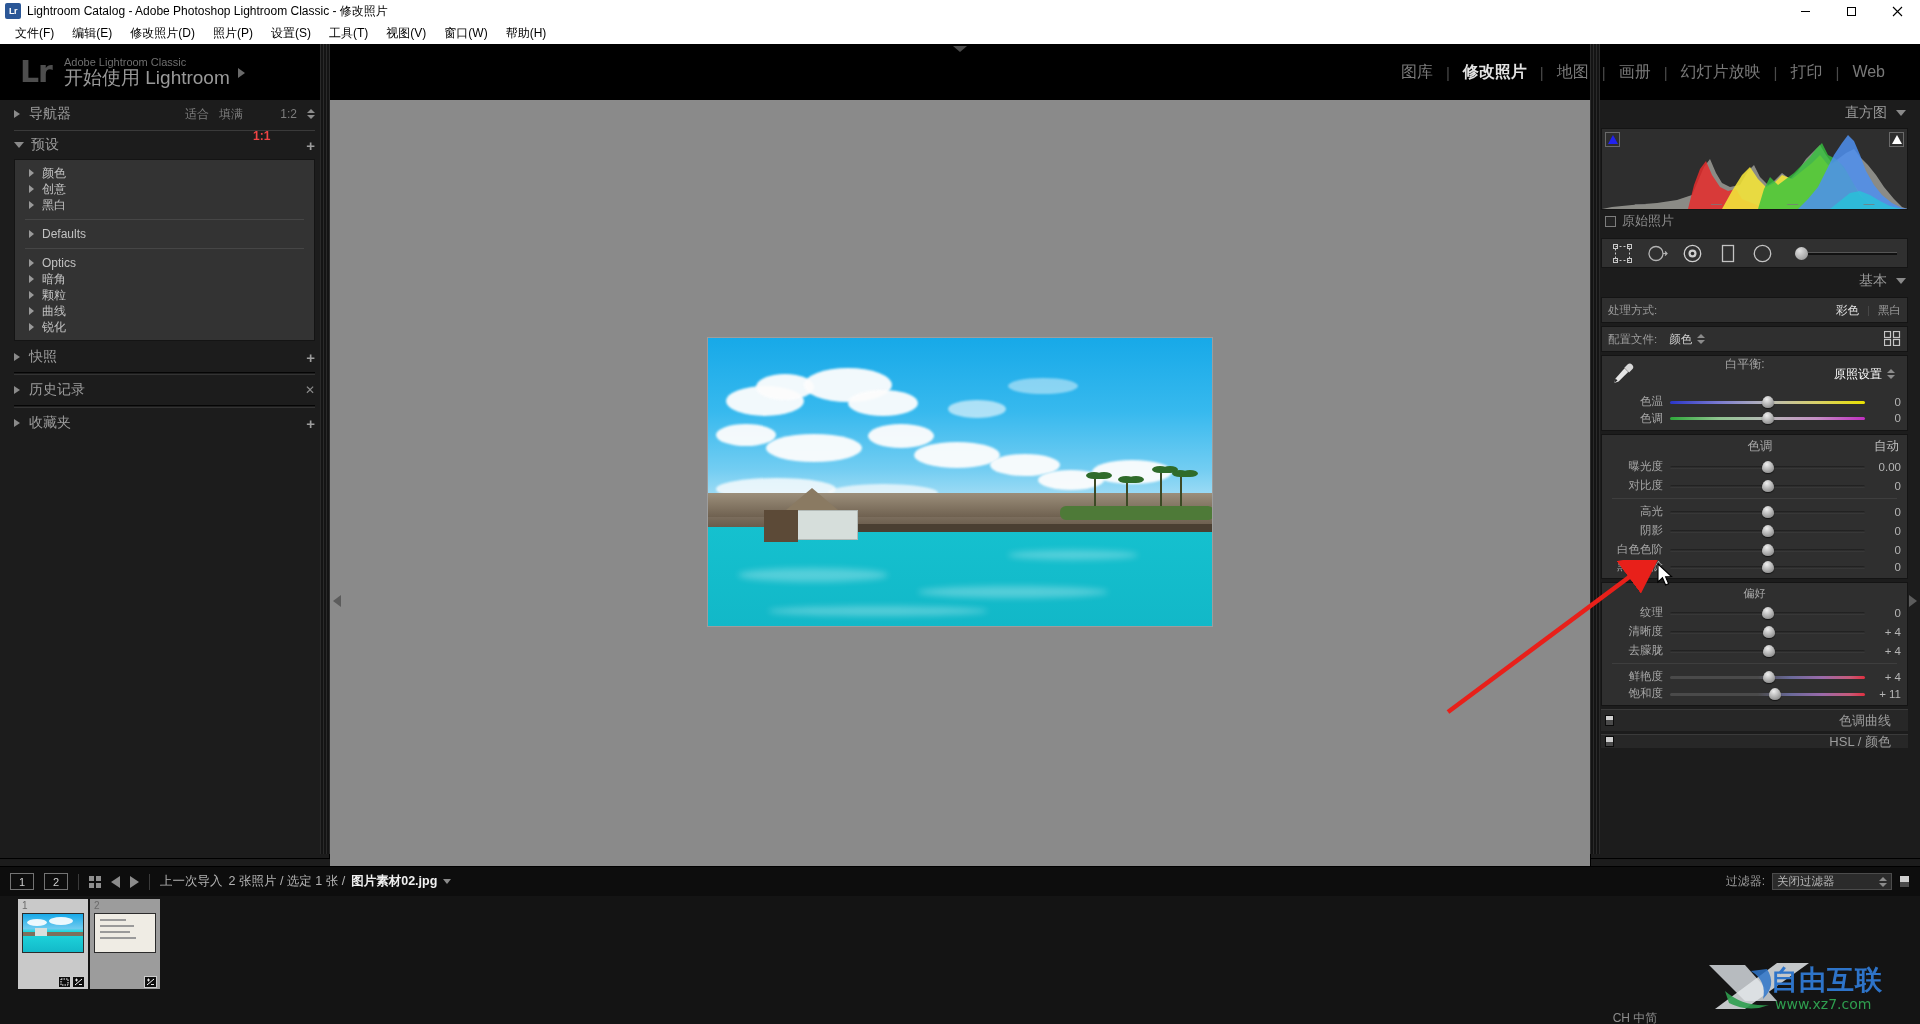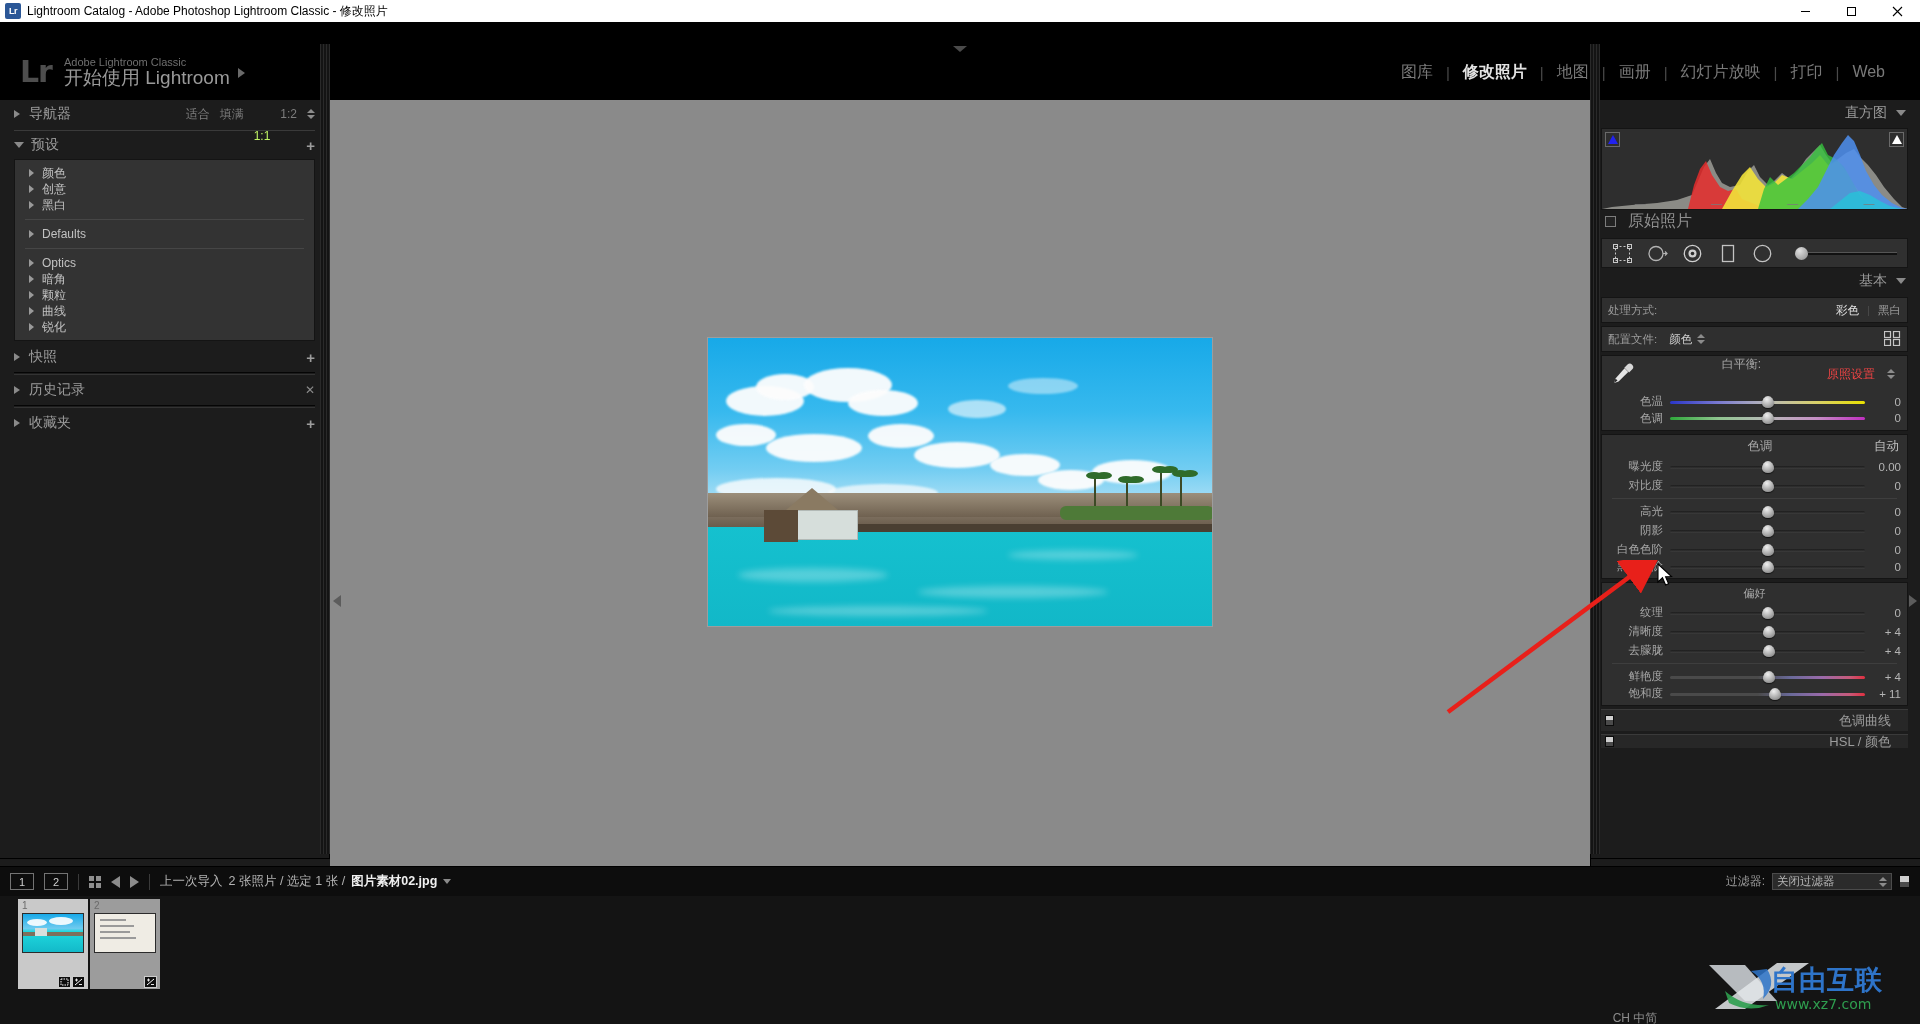--- a/index.html
+++ b/index.html
@@ -88,21 +88,21 @@
   .panel-header .tri {
     width: 0; height: 0; margin-right: 9px;
     border-top: 4.5px solid transparent; border-bottom: 4.5px solid transparent;
     border-left: 6.5px solid #8a8a8a;
   }
   .panel-header .tri.open {
     border-left: 5px solid transparent; border-right: 5px solid transparent;
     border-top: 6.5px solid #8a8a8a; border-bottom: 0; margin-right: 7px;
   }
   .ph-right { margin-left: auto; display: flex; align-items: center; gap: 10px; font-size: 12px; color: #7d7d7d; }
-  .ph-right .on { color: #bef264; font-weight: normal; margin-top: 44px; }
+  .ph-right .on { color: #ef4444; font-weight: bold; margin-top: 44px; }
   .stepper { display: inline-flex; flex-direction: column; line-height: 0; gap: 2px; }
   .stepper i { display: block; width: 0; height: 0; border-left: 4px solid transparent;
     border-right: 4px solid transparent; }
   .stepper i.up { border-bottom: 4px solid #8c8c8c; }
   .stepper i.dn { border-top: 4px solid #8c8c8c; }
   .plus-icn { color: #9c9c9c; font-size: 15px; font-weight: bold; }
   .x-icn { color: #8b8b8b; font-size: 12px; font-weight: bold; }
 
   .hr-line { height: 1px; background: #3a3a3a; margin: 2px 0 0 0; }
   .hr-dbl { height: 3px; border-top: 1px solid #050505; border-bottom: 1px solid #333; margin: 1px 0; }
@@ -153,22 +153,22 @@
   .clip-box { position: absolute; top: 3px; width: 15px; height: 15px;
     border: 1px solid #6a6a6a; display: flex; align-items: center; justify-content: center; }
   .clip-box.l { left: 3px; }
   .clip-box.r { right: 3px; }
   .clip-tri { width: 0; height: 0; border-left: 5px solid transparent;
     border-right: 5px solid transparent; border-bottom: 9px solid #fff; }
   .clip-box.l .clip-tri { border-bottom-color: #2222ee; }
   .hist-ticks { position: absolute; left: 0; bottom: 0; width: 100%; height: 12px;
     display: flex; }
   .hist-ticks span { flex: 1; color: #7a7a7a; font-size: 11px; text-align: center; }
-  .rp-sub { display: flex; align-items: center; gap: 12px; height: 22px;
-    font-size: 16px; color: #8e8e8e; padding-left: 6px; }
+  .rp-sub { display: flex; align-items: center; gap: 6px; height: 22px;
+    font-size: 13px; color: #8e8e8e; padding-left: 6px; }
   .chk { width: 11px; height: 11px; border: 1px solid #7d7d7d; background: #232323; }
 
   .toolstrip {
     margin: 6px 2px 0 2px; height: 30px; background: #303030;
     border: 1px solid #151515; display: flex; align-items: center;
     padding: 0 10px; gap: 14px;
   }
   .tool { width: 21px; height: 21px; display: flex; align-items: center; justify-content: center; }
   .tool svg { display: block; }
 
@@ -196,21 +196,21 @@
   .slider .knob {
     position: absolute; top: 1px; width: 12px; height: 12px; margin-left: -6px;
     background: radial-gradient(circle at 40% 28%, #efefef, #9a9a9a 70%, #787878);
     border-radius: 50% 50% 50% 50% / 62% 62% 38% 38%;
     box-shadow: 0 1px 1px rgba(0,0,0,.6);
   }
 
   .pick-row { display: flex; height: 36px; padding: 0 6px; }
   .eyedrop { width: 34px; display: flex; align-items: center; }
   .wb-label { flex: 1; text-align: center; font-size: 12px; color: #a5a5a5; padding-left: 14px; }
-  .wb-value { font-size: 12px; color: #ef4444; display: flex; align-items: center; gap: 12px; padding-right: 6px; }
+  .wb-value { font-size: 12px; color: #ffffff; display: flex; align-items: center; gap: 5px; padding-right: 6px; }
 
   .grp-title { display: flex; align-items: center; height: 22px; padding: 0 8px; }
   .grp-title .t { flex: 1; text-align: center; font-size: 12.5px; color: #a9a9a9; padding-left: 36px; }
   .grp-title .auto { font-size: 12.5px; color: #bdbdbd; }
   .grp-center { text-align: center; font-size: 11px; color: #a9a9a9; height: 20px; line-height: 20px; }
 
   .row-sep { height: 1px; background: #3e3e3e; margin: 3px 10px; }
 
   .collapsed-panel {
     margin: 3px 2px 0 2px; height: 22px; background: #272727;
@@ -370,20 +370,31 @@
           </svg>
       </div>
       <div class="tb-btn close">
         <svg width="11" height="11" viewBox="0 0 11 11">
             <path d="M1 1 L10 10 M10 1 L1 10" stroke="#000" stroke-width="1.1" fill="none"></path>
           </svg>
       </div>
     </div>
   </div>
 
+  <div class="menubar">
+    <div class="menu-item">文件(F)</div>
+    <div class="menu-item">编辑(E)</div>
+    <div class="menu-item">修改照片(D)</div>
+    <div class="menu-item">照片(P)</div>
+    <div class="menu-item">设置(S)</div>
+    <div class="menu-item">工具(T)</div>
+    <div class="menu-item">视图(V)</div>
+    <div class="menu-item">窗口(W)</div>
+    <div class="menu-item">帮助(H)</div>
+  </div>
 
   <div class="lr-frame">
 
     <div class="idbar">
       <div class="collapse-arrow"></div>
       <div class="lr-logo">Lr</div>
       <div class="id-text">
         <div class="id-top">Adobe Lightroom Classic</div>
         <div class="id-main">
           <span>开始使用 Lightroom</span>

